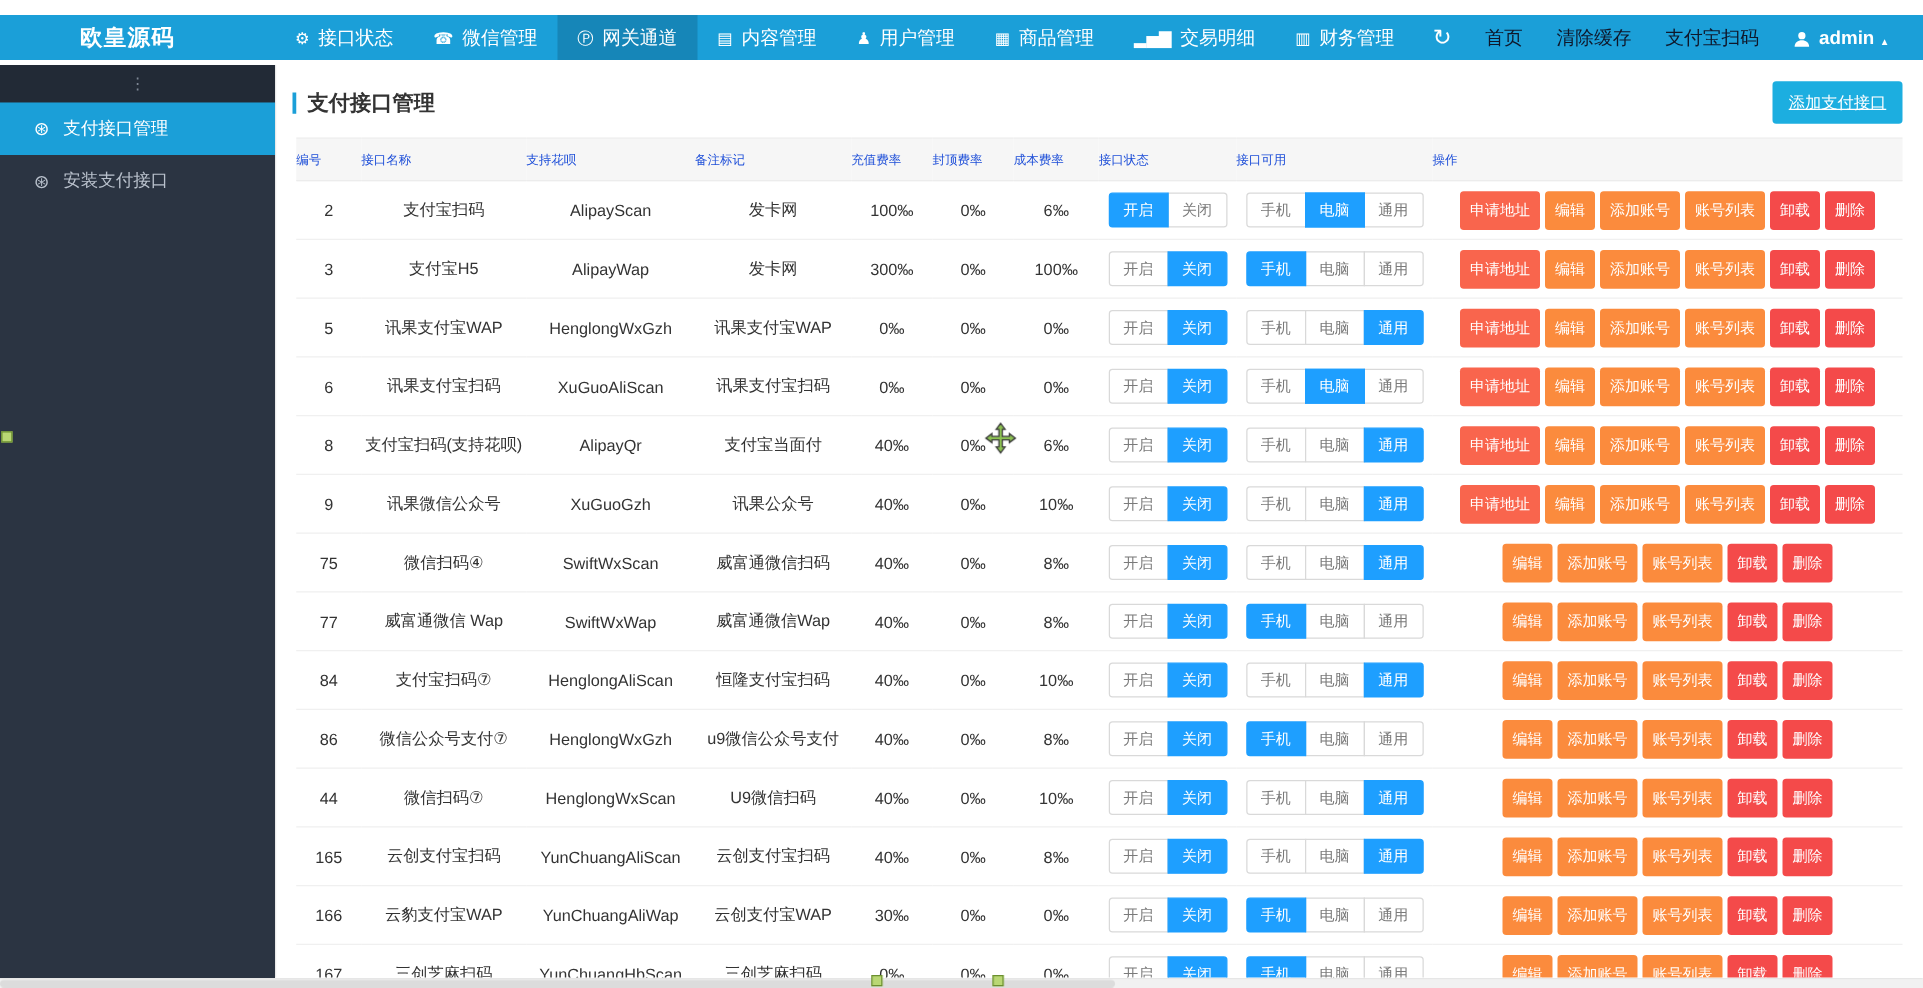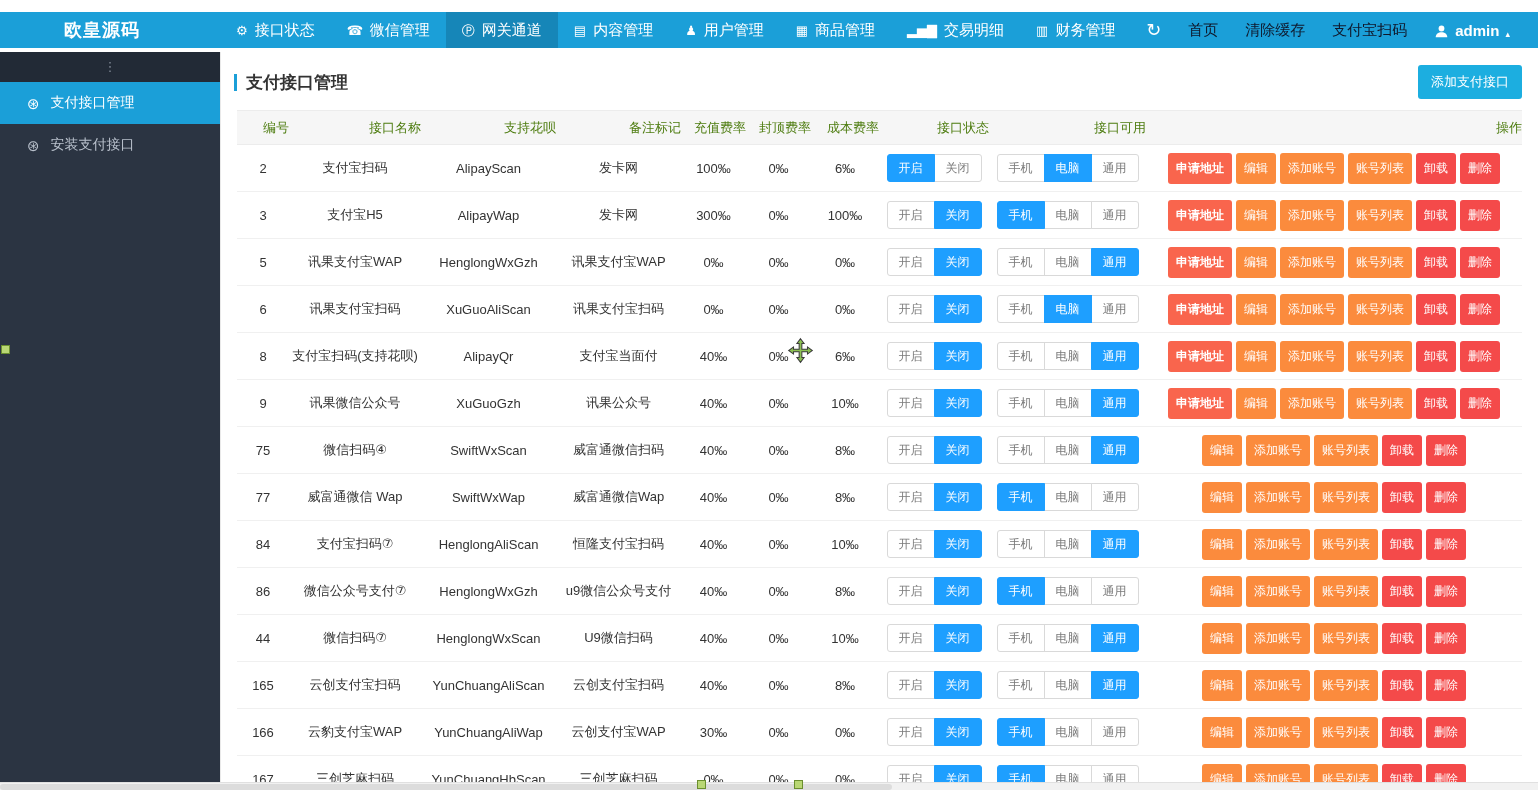--- a/index.html
+++ b/index.html
@@ -35,42 +35,42 @@
 
   
   .main { position: absolute; top: 52px; left: 220px; right: 0; bottom: 8px;
           background: #fff; overflow: hidden; border-left: 1px solid #e9e9e9; }
   .page-head { display: flex; align-items: center; justify-content: space-between;
                padding: 13px 16px 11px 13px; }
   .page-title-wrap { display: flex; align-items: center; gap: 9px; }
   .title-bar { width: 3px; height: 17px; background: var(--topbar); }
   .page-title { font-size: 17px; font-weight: 600; color: #333; }
   .add-btn { background: var(--add_button); color: #fff; border: none; border-radius: 3px;
-             padding: 8px 13px; font-size: 13px; cursor: pointer; }
+             padding: 8px 13px; font-size: 13px; cursor: pointer; text-decoration: underline; }
 
   .table-wrap { margin: 0 16px; }
   table { width: 100%; border-collapse: collapse; table-layout: fixed; }
-  thead th { background: #f6f6f6; font-weight: normal; color: #4d7c0f; font-size: 13px;
-             height: 34px; text-align: right; border-top: 1px solid #ececec;
+  thead th { background: #f6f6f6; font-weight: normal; color: #1d4ed8; font-size: 10px;
+             height: 34px; text-align: left; border-top: 1px solid #ececec;
              border-bottom: 1px solid #ececec; }
   tbody td { text-align: center; font-size: 13px; color: #333; height: 47px;
              border-bottom: 1px solid #f0f0f0; padding: 0 3px; white-space: nowrap; overflow: hidden; }
 
   .tgroup { display: inline-flex; vertical-align: middle; }
   .tbtn { padding: 0 11px; height: 28px; background: #fff; border: 1px solid #d9d9d9;
           color: #7a7a7a; font-size: 12px; cursor: pointer; margin-left: -1px;
           font-family: inherit; }
   .tbtn:first-child { margin-left: 0; border-radius: 3px 0 0 3px; }
   .tbtn:last-child { border-radius: 0 3px 3px 0; }
   .tbtn.active { background: var(--accent_blue); border-color: var(--accent_blue);
                  color: #fff; position: relative; z-index: 1; }
 
   .abtn { color: #fff; border: none; border-radius: 3px; padding: 7px 8px; font-size: 12px;
           margin: 0 2px; cursor: pointer; white-space: nowrap; font-family: inherit; }
-  .btn-apply  { background: var(--btn_apply); font-weight: bold; }
+  .btn-apply  { background: var(--btn_apply); }
   .btn-warn   { background: var(--btn_warn); }
   .btn-danger { background: var(--btn_danger); }
 
   
   .hscrollbar { position: fixed; bottom: 0; left: 0; right: 0; height: 8px;
                 background: #f1f1f1; border-top: 1px solid #e0e0e0; z-index: 40; }
   .hthumb { position: absolute; left: 0; top: 1px; height: 6px; width: 58%;
             background: #dcdcdc; border-radius: 3px; }
 
   .move-cursor { position: fixed; left: 787px; top: 337px; width: 27px; height: 27px; z-index: 60; }

